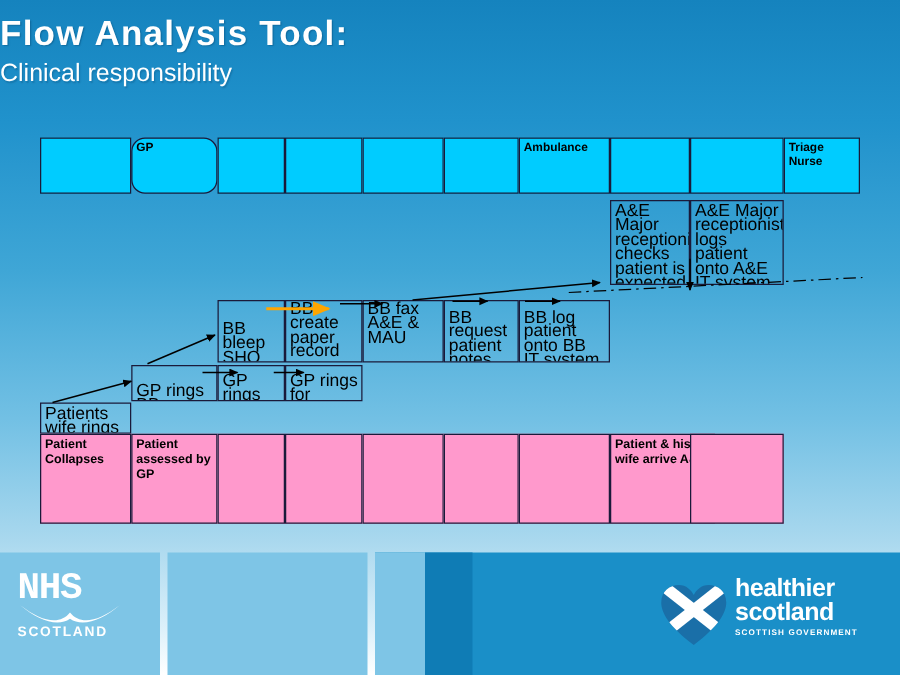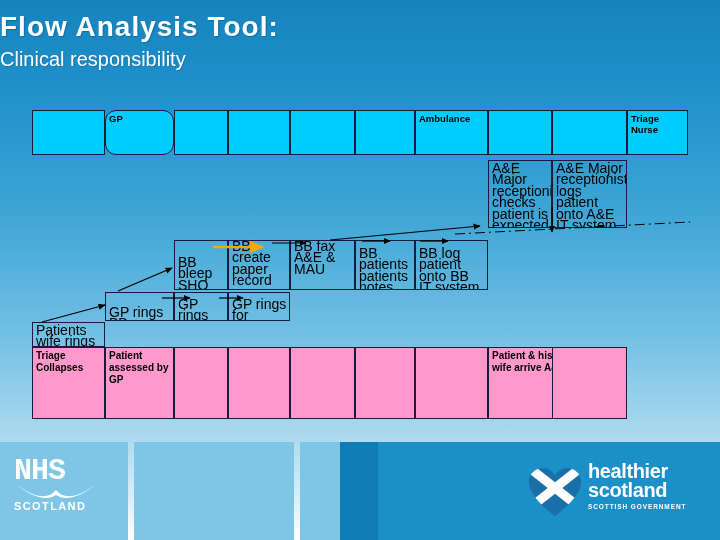--- a/index.html
+++ b/index.html
@@ -80,30 +80,30 @@
     <div class="cell cy hdr" style="left:488px;top:110px;width:64px;height:45px;"></div>
     <div class="cell cy hdr" style="left:552px;top:110px;width:75px;height:45px;"></div>
     <div class="cell cy hdr" style="left:627px;top:110px;width:61px;height:45px;">Triage Nurse</div>
 
     <div class="cell cl" style="left:488px;top:160px;width:64px;height:68px;">A&amp;E Major receptionist checks patient is expected</div>
     <div class="cell cl" style="left:552px;top:160px;width:75px;height:68px;">A&amp;E Major receptionist logs patient onto A&amp;E IT system</div>
 
     <div class="cell cl" style="left:174px;top:240px;width:54px;height:50px;padding-top:16px;">BB bleep SHO</div>
     <div class="cell cl" style="left:228px;top:240px;width:62px;height:50px;padding-top:0;">BB create paper record</div>
     <div class="cell cl" style="left:290px;top:240px;width:65px;height:50px;padding-top:0;">BB fax A&amp;E &amp; MAU</div>
-    <div class="cell cl" style="left:355px;top:240px;width:60px;height:50px;padding-top:7px;">BB patients patients notes</div>
+    <div class="cell cl" style="left:355px;top:240px;width:60px;height:50px;padding-top:7px;">BB request patient notes</div>
     <div class="cell cl" style="left:415px;top:240px;width:73px;height:50px;padding-top:7px;">BB log patient onto BB IT system</div>
 
     <div class="cell cl" style="left:105px;top:292px;width:69px;height:29px;padding-top:14px;">GP rings BB</div>
     <div class="cell cl" style="left:174px;top:292px;width:54px;height:29px;padding-top:6px;">GP rings BB again</div>
     <div class="cell cl" style="left:228px;top:292px;width:62px;height:29px;padding-top:6px;">GP rings for scotland</div>
 
     <div class="cell cl" style="left:32px;top:322px;width:73px;height:25px;padding-top:2px;">Patients wife rings GP</div>
 
-    <div class="cell pk bold" style="left:32px;top:347px;width:73px;height:72px;">Triage Collapses</div>
+    <div class="cell pk bold" style="left:32px;top:347px;width:73px;height:72px;">Patient Collapses</div>
     <div class="cell pk bold" style="left:105px;top:347px;width:69px;height:72px;">Patient assessed by GP</div>
     <div class="cell pk bold" style="left:174px;top:347px;width:54px;height:72px;"></div>
     <div class="cell pk bold" style="left:228px;top:347px;width:62px;height:72px;"></div>
     <div class="cell pk bold" style="left:290px;top:347px;width:65px;height:72px;"></div>
     <div class="cell pk bold" style="left:355px;top:347px;width:60px;height:72px;"></div>
     <div class="cell pk bold" style="left:415px;top:347px;width:73px;height:72px;"></div>
     <div class="cell pk bold" style="left:488px;top:347px;width:84px;height:72px;">Patient &amp; his wife arrive A&amp;E</div>
     <div class="cell pk bold" style="left:552px;top:347px;width:75px;height:72px;"></div>
 
     <svg class="ov" viewBox="0 0 720 430">

